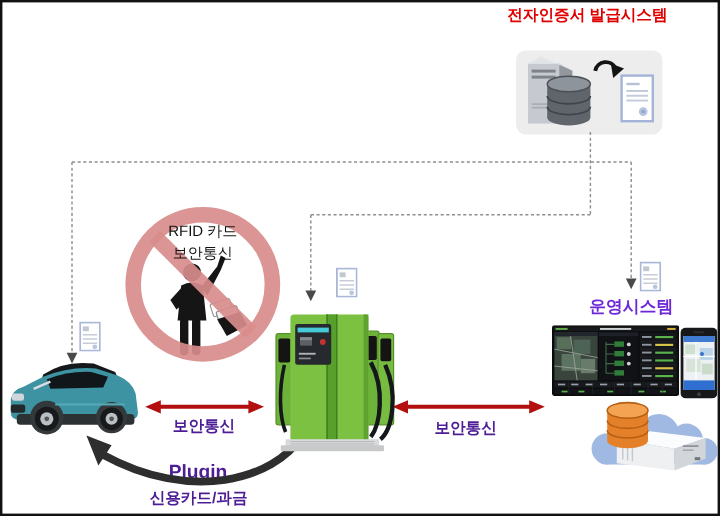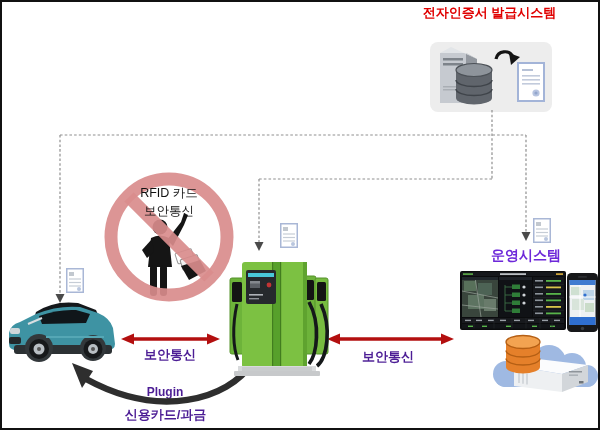--- a/index.html
+++ b/index.html
@@ -18,21 +18,21 @@
     left:428px;top:40px;width:122px;height:70px;
     background:#ededed;border-radius:8px;
   }
   .ops-title{left:478px;top:245px;width:92px;color:#6d28d9;font-weight:bold;font-size:14px;}
   .rfid-text{
     left:126px;top:182px;width:82px;color:#111;
     font-weight:normal;font-size:12.5px;line-height:18px;z-index:6;
   }
   .secure1{left:128px;top:344px;width:80px;font-size:13px;}
   .secure2{left:346px;top:346px;width:80px;font-size:13px;}
-  .plugin-lbl{left:128px;top:383px;width:70px;font-size:12px;}
+  .plugin-lbl{left:128px;top:383px;width:70px;font-size:16px;}
   .autoauth-lbl{left:116px;top:404px;width:95px;font-size:13px;}
   svg{display:block;}
 </style>
 </head>
 <body>
 
 <div id="canvas">
 
   <svg class="abs" style="left:0;top:0;z-index:1;" width="600" height="430">
     <g stroke="#8f8f8f" stroke-width="1.2" fill="none" stroke-dasharray="2.6 2.1">

